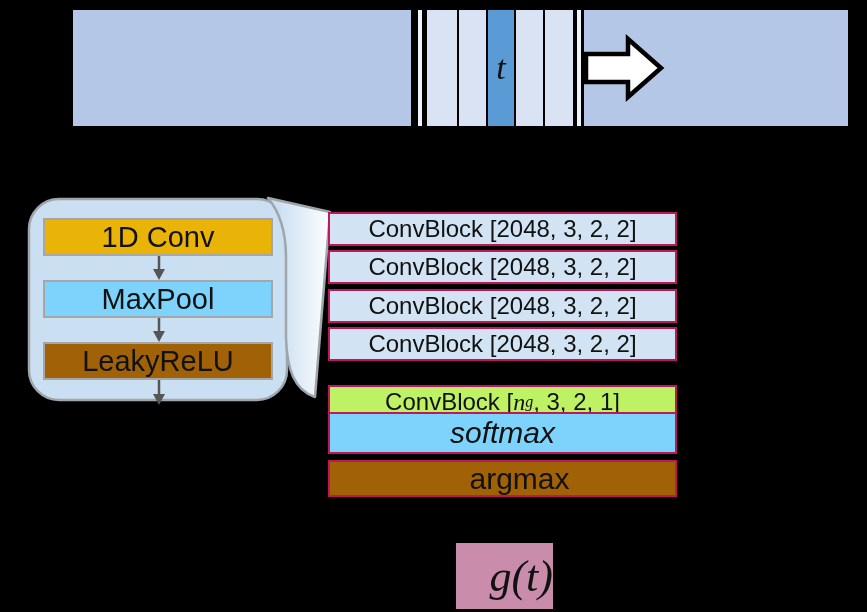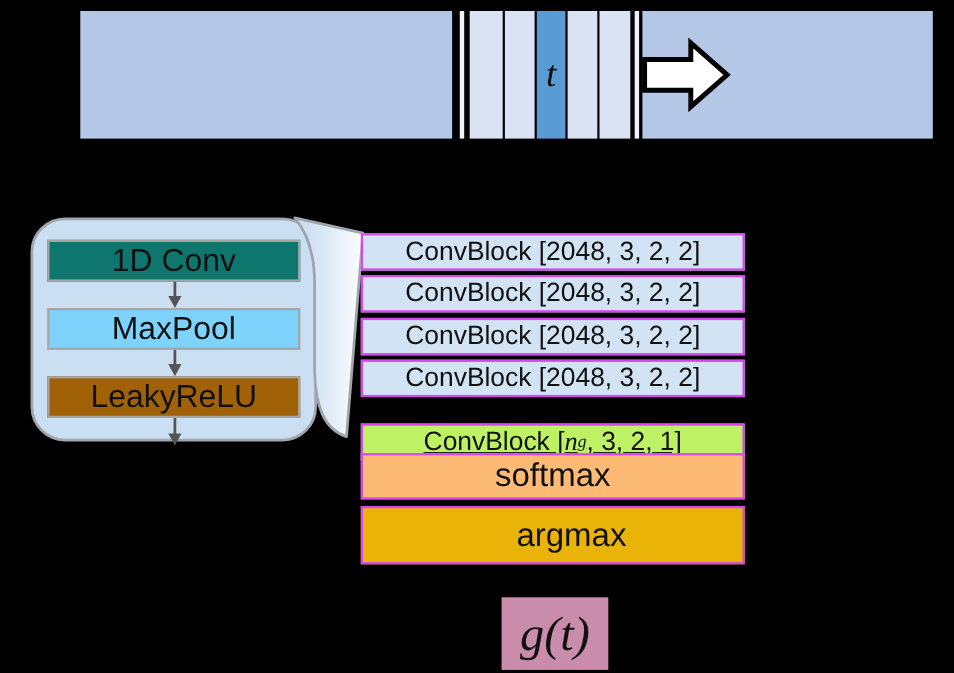--- a/index.html
+++ b/index.html
@@ -8,21 +8,21 @@
   .abs{position:absolute;}
   .seg{position:absolute;top:10px;height:116px;background:#b4c7e7;}
   .stripe{position:absolute;top:10px;height:116px;background:#dae3f3;}
   .stripe.sel{background:#5b9bd5;display:flex;align-items:center;justify-content:center;}
   .sliver{position:absolute;top:10px;height:116px;width:4px;background:#eef3fb;}
   .mathit{font-family:"Liberation Serif",serif;font-style:italic;}
   .frame-t{font-size:34px;color:#111;}
   .inner-box{position:absolute;left:43px;width:230px;height:38px;box-sizing:border-box;
              border:2px solid #a6a6a6;display:flex;align-items:center;justify-content:center;
              font-size:29px;}
-  .row{position:absolute;left:328px;width:349px;box-sizing:border-box;border:2px solid #d946ef;
+  .row{position:absolute;left:328px;width:349px;box-sizing:border-box;border:2px solid #be185d;
        display:flex;align-items:center;justify-content:center;background:#d2e3f3;}
   .conv-row{height:34px;font-size:24px;}
   .wide-row{font-size:30px;}
   .out-box{position:absolute;left:456px;top:543px;width:97px;height:66px;background:#c98cab;
            display:flex;align-items:center;justify-content:center;font-size:44px;}
   .sub{font-size:16px;vertical-align:-7px;}
   svg{display:block;}
 </style>
 </head>
 <body>
@@ -53,21 +53,21 @@
     <defs>
       <linearGradient id="wedgeGrad" gradientUnits="userSpaceOnUse" x1="278" y1="300" x2="332" y2="300">
         <stop offset="0" stop-color="#cbdff2"></stop>
         <stop offset="1" stop-color="#ffffff"></stop>
       </linearGradient>
     </defs>
     <rect x="29" y="199" width="258" height="201" rx="30" ry="30" fill="#cbdff2" stroke="#9fa5ab" stroke-width="2.5"></rect>
     <path d="M 268 198 L 330 212 L 315 397 C 294 390 287 369 286 338 L 286 258 C 286 228 278 210 268 198 Z" fill="url(#wedgeGrad)" stroke="#9fa5ab" stroke-width="2.5" stroke-linejoin="round"></path>
   </svg>
 
-  <div class="inner-box" style="top: 218px; background: #0f766e;">
+  <div class="inner-box" style="top: 218px; background: #eab308;">
     <span>1D Conv</span>
   </div>
   <svg class="abs" style="left:149px;top:256px;" width="20" height="24" viewBox="0 0 20 24">
     <line x1="10" y1="0" x2="10" y2="14" stroke="#555" stroke-width="2.5"></line>
     <polygon points="4,13 16,13 10,24" fill="#555"></polygon>
   </svg>
 
   <div class="inner-box" style="top: 280px; background: #7dd3fc;">
     <span>MaxPool</span>
   </div>
@@ -97,24 +97,24 @@
     <span>ConvBlock [2048, 3, 2, 2]</span>
   </div>
 
   <div class="row conv-row" style="top: 385px; background: #bef264; text-decoration: underline;">
     <span>ConvBlock [</span>
       <span class="mathit">n</span>
       <span class="mathit sub">g</span>
       <span>, 3, 2, 1]</span>
   </div>
 
-  <div class="row wide-row" style="top: 412px; height: 42px; background: #fdba74;">
+  <div class="row wide-row" style="top: 412px; height: 42px; background: #7dd3fc; font-style: italic;">
     <span>softmax</span>
   </div>
-  <div class="row wide-row" style="top: 460px; height: 53px; background: #eab308; padding-left: 34px;">
+  <div class="row wide-row" style="top: 460px; height: 37px; background: #a16207; padding-left: 34px;">
     <span>argmax</span>
   </div>
 
-  <div class="out-box" style="background: rgb(201, 140, 171);">
+  <div class="out-box" style="background: rgb(201, 140, 171); justify-content: flex-end;">
     <span class="mathit">g(t)</span>
   </div>
 
 </div>
 
 </body></html>

